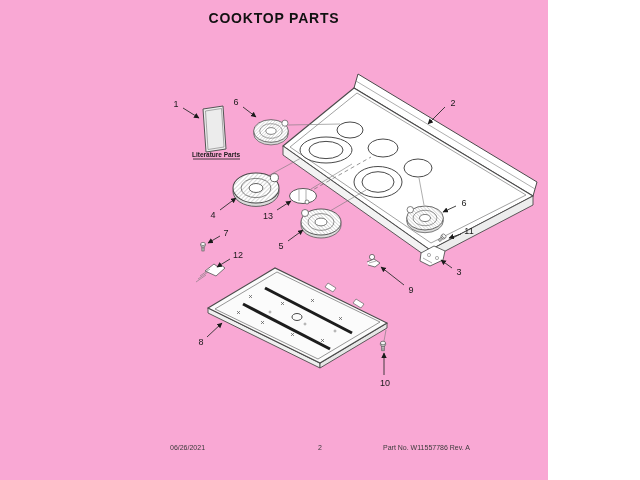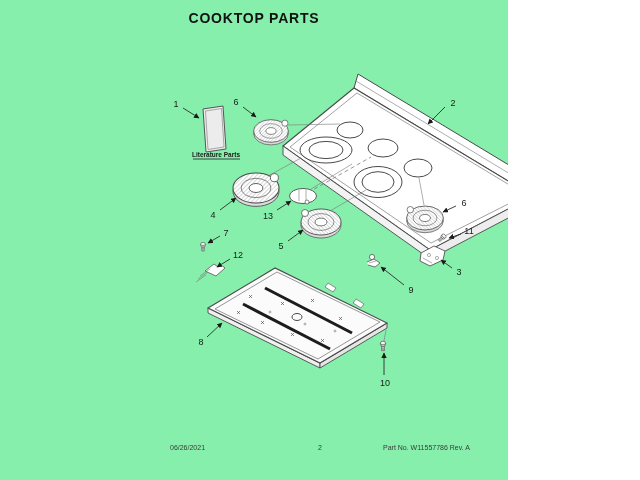--- a/index.html
+++ b/index.html
@@ -1,17 +1,17 @@
 <!DOCTYPE html>
 <html><head>
 <meta charset="utf-8">
 <style>
   html,body{margin:0;padding:0;background:#fff;}
   .page{
-    position:relative;width:508px;height:480px;background:#86efac;overflow:hidden;
+    position:relative;width:548px;height:480px;background:#f9a8d4;overflow:hidden;
     font-family:"Liberation Sans",sans-serif;color:#111;
   }
   .title{
     position:absolute;top:10px;left:0;width:100%;text-align:center;
     font-size:14px;font-weight:bold;letter-spacing:0.8px;color:#111;
   }
   svg.diagram{position:absolute;top:0;left:0;}
   .callout-num{
     font-family:"Liberation Sans",sans-serif;font-size:9px;fill:#1a1a1a;
     text-anchor:middle;

